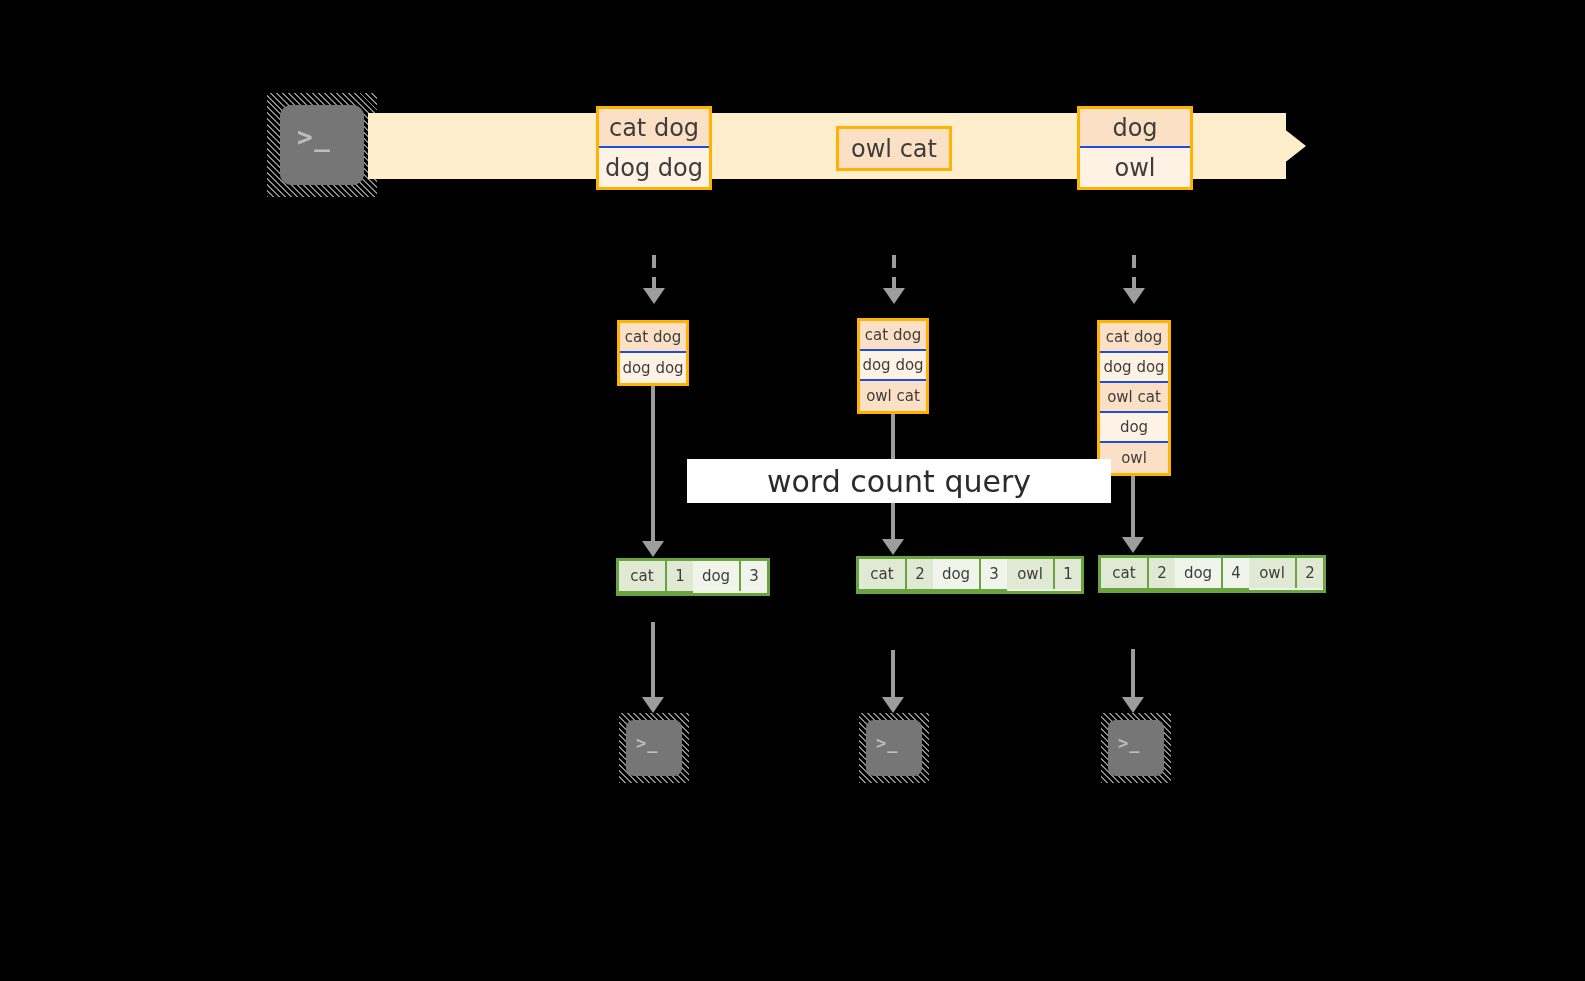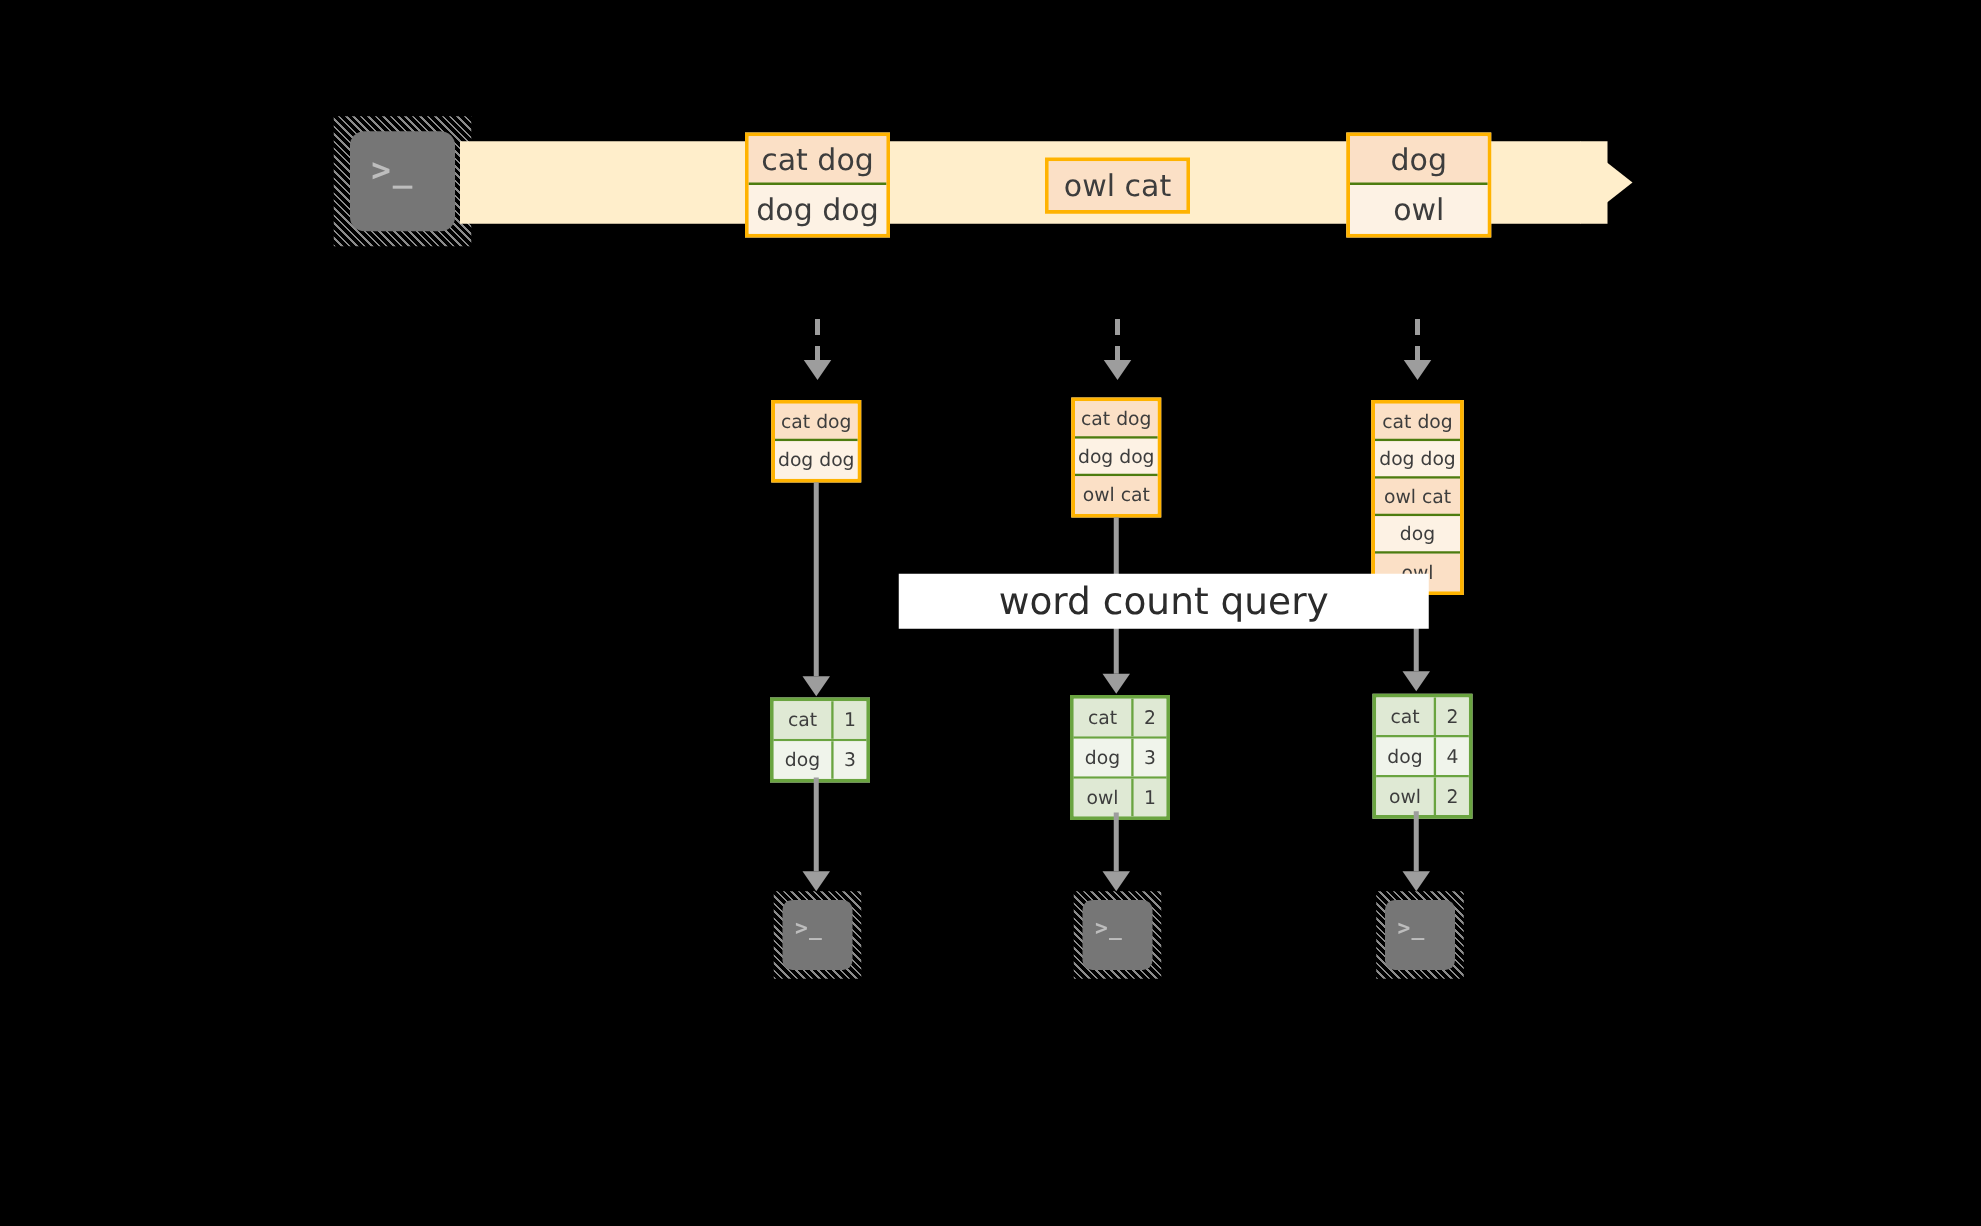--- a/index.html
+++ b/index.html
@@ -71,36 +71,36 @@
     flex-direction: column;
   }
   .rec-row {
     box-sizing: border-box;
     display: flex;
     align-items: center;
     justify-content: center;
     color: #3d3d3d;
     white-space: nowrap;
     background: #fdf2e4;
-    border-bottom: 2px solid #4d7c0f;
+    border-bottom: 2px solid #1d4ed8;
   }
   .rec-row:last-child { border-bottom: none; }
   .rec-row.dark { background: #fbe0c6; }
   .rec-row.light { background: #fdf2e4; text-align: center; }
 
   .rec.big .rec-row { font-size: 24px; height: 39px; }
   .rec.small .rec-row { font-size: 15px; height: 30px; }
 
   
   .tbl {
     position: absolute;
     box-sizing: border-box;
     border: 3px solid #6aa440;
     display: flex;
-    flex-direction: column;
+    flex-direction: row;
     background: #eef3e8;
   }
   .tbl-row {
     display: flex;
     height: 30px;
     border-bottom: 2px solid #6aa440;
   }
   .tbl-row:last-child { border-bottom: none; }
   .tbl-cell {
     box-sizing: border-box;
@@ -143,21 +143,20 @@
   
   .query-label {
     position: absolute;
     background: #ffffff;
     color: #2b2b2b;
     display: flex;
     align-items: center;
     justify-content: center;
     font-size: 30px;
     white-space: nowrap;
-    margin-left: 32px;
   }
 </style>
 </head>
 <body>
 
 <div id="stage">
 
   <div class="term-wrap" style="left:267px; top:93px; width:110px; height:104px;">
     <div class="term-hatch"></div>
     <div class="term-body" style="left:13px; top:12px; width:84px; height:80px;"></div>

